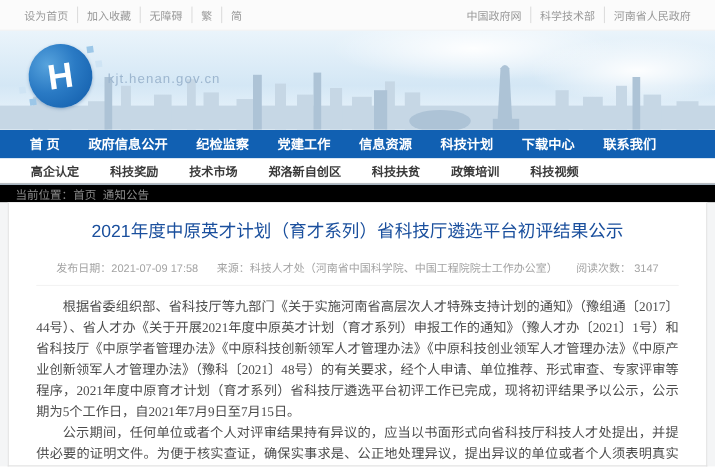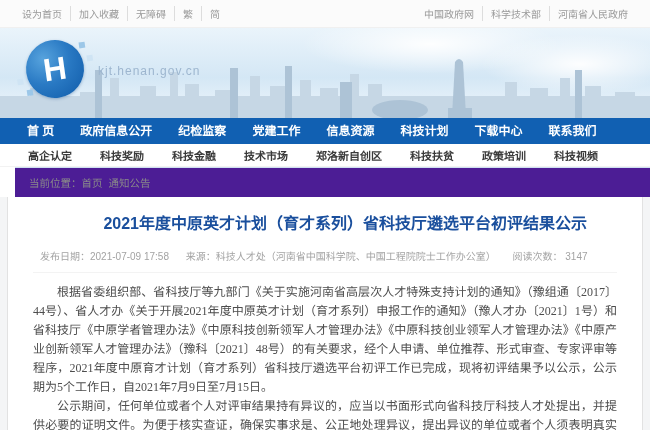--- a/index.html
+++ b/index.html
@@ -40,31 +40,31 @@
   .mainnav li { color:#fff; font-size:12px; font-weight:bold; padding:0 13px;
     white-space:nowrap; cursor:pointer; line-height:26px; }
 
   
   .subnav { height:23px; background:#fff; display:flex; align-items:center;
     padding:0 6px 0 14px; list-style:none; border-bottom:1px solid #f2f2f2; }
   .subnav li { color:#3a3a3a; font-size:11px; font-weight:bold; padding:0 14px;
     white-space:nowrap; cursor:pointer; }
 
   
-  .crumb { height:30px; background:#4c1d95; border-top:1px solid #cfe0f1;
-    display:flex; align-items:center; padding:0 14px; font-size:10.5px; color:#8a8a8a;margin-left:15px; }
+  .crumb { height:17px; background:#000000; border-top:1px solid #cfe0f1;
+    display:flex; align-items:center; padding:0 14px; font-size:10.5px; color:#8a8a8a; }
   .crumb a { color:#8a8a8a; text-decoration:none; cursor:pointer; margin-right:6px; }
 
   
   .contentzone { height:240px; background:#f4f5f6; padding:0 7px; }
   .card { background:#fff; border:1px solid #e2e2e2; border-top:none; height:100%;
     padding:14px 25px 0 25px; overflow:hidden; }
-  .arttitle { text-align:right; font-size:16px; font-weight:bold; color:#1a4f9d;
+  .arttitle { text-align:center; font-size:16px; font-weight:normal; color:#1a4f9d;
     line-height:22px; padding:2px 30px 0 30px; }
-  .meta { font-size:10px; color:#a3a3a3; margin-top:13px;
+  .meta { text-align:center; font-size:10px; color:#a3a3a3; margin-top:13px;
     padding-bottom:9px; border-bottom:1px solid #f3f3f3; }
   .meta span { margin:0 7px; }
   .body-text { margin-top:10px; font-family:"Liberation Serif","DejaVu Serif",serif; }
   .body-text p { font-size:12px; color:#4d4d4d; line-height:19px; text-indent:2em;
     text-align:justify; }
 </style>
 </head>
 <body>
 
 <div class="topbar">
@@ -134,21 +134,20 @@
   <li>党建工作</li>
   <li>信息资源</li>
   <li>科技计划</li>
   <li>下载中心</li>
   <li>联系我们</li>
 </ul>
 
 <ul class="subnav">
   <li>高企认定</li>
   <li>科技奖励</li>
-  <li>科技金融</li>
   <li>技术市场</li>
   <li>郑洛新自创区</li>
   <li>科技扶贫</li>
   <li>政策培训</li>
   <li>科技视频</li>
 </ul>
 
 <div class="crumb">
   <span>当前位置：</span>
   <a>首页</a>

